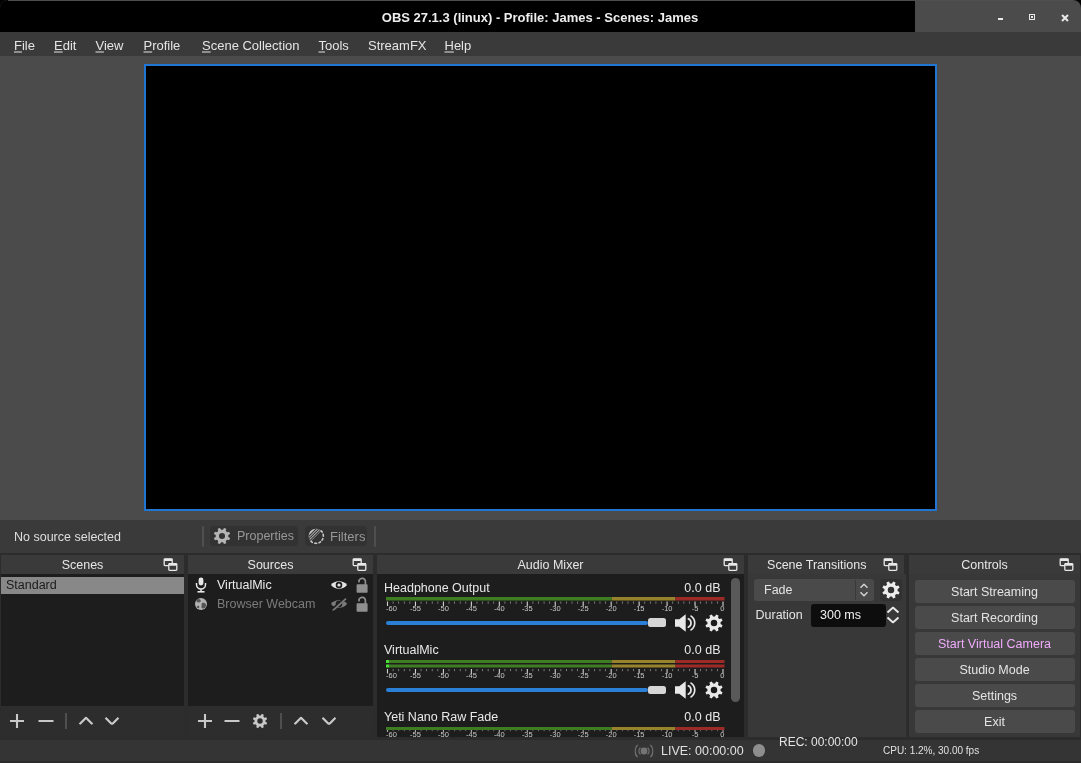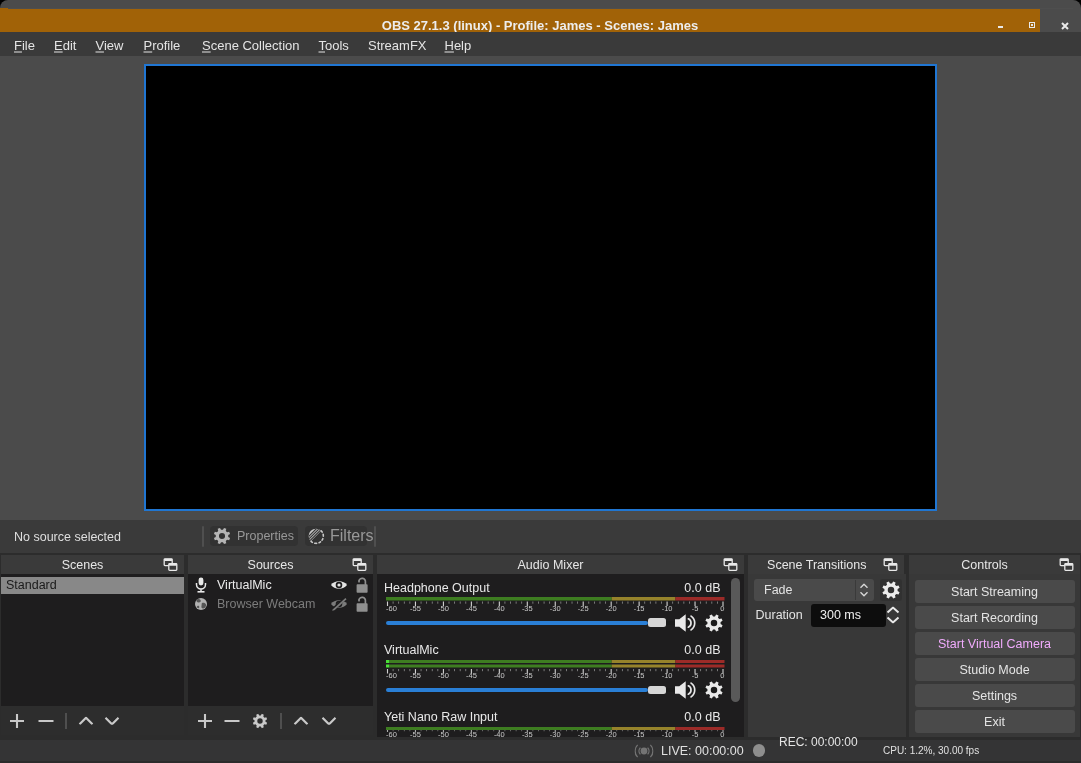--- a/index.html
+++ b/index.html
@@ -2,21 +2,21 @@
 <html><head><meta charset="utf-8"><style>
 *{margin:0;padding:0;box-sizing:border-box}
 html,body{width:1081px;height:763px;background:#000;overflow:hidden;font-family:"Liberation Sans",sans-serif}
 .a{position:absolute}
 .t{position:absolute;white-space:nowrap;transform:translateY(-50%);line-height:1}
 .ct{position:absolute;white-space:nowrap;transform:translate(-50%,-50%);line-height:1}
 .ic{position:absolute;transform:translate(-50%,-50%);line-height:0}
 svg{display:block}
 </style></head><body>
 <div class="a" id="win" style="left:0;top:0;width:1081px;height:763px;background:#4b4b4b;border-radius:8px 8px 0 0;overflow:hidden">
-<div class="a" style="left:0;top:8px;width:1040px;height:32px;background:#a16207">
+<div class="a" style="left:0;top:0;width:915px;height:32px;background:#000000">
 <div class="a" style="left:8px;top:0;width:1065px;height:1px;background:#4e4e4e"></div>
 <div class="ct" style="left:540px;top:16.5px;font-size:13px;font-weight:bold;color:#ededed">OBS 27.1.3 (linux) - Profile: James - Scenes: James</div>
 <div class="a" style="left:997.5px;top:17.5px;width:5px;height:2.4px;background:#e9e9e9"></div>
 <div class="a" style="left:1029px;top:14.2px;width:6px;height:6.3px;border:1.4px solid #e9e9e9"></div>
 <div class="a" style="left:1031px;top:16.4px;width:2px;height:2px;background:#e9e9e9"></div>
 <div class="ic" style="left:1065.3px;top:17.5px">
         <svg width="8" height="8" viewBox="0 0 8 8">
           <path d="M1,1 L7,7 M7,1 L1,7" stroke="#e9e9e9" stroke-width="2"></path>
         </svg>
       </div>
@@ -48,21 +48,21 @@
           <defs>
             <clipPath id="fc">
               <path d="M13.7,3.3 A7.3,7.3 0 0 0 3.3,13.7 Z"></path>
             </clipPath>
           </defs>
           <path d="M13.7,3.3 A7.3,7.3 0 0 0 3.3,13.7 Z" fill="#c6c6c6"></path>
           <path d="M2.2,13.5 L13.5,2.2 M0.8,12.1 L12.1,0.8 M-0.6,10.7 L10.7,-0.6" stroke="#3a3a3a" stroke-width="1.2" clip-path="url(#fc)"></path>
           <path d="M13.7,3.3 A7.3,7.3 0 0 1 3.3,13.7" fill="none" stroke="#c6c6c6" stroke-width="1.7" stroke-dasharray="1.6 2.5" stroke-linecap="round"></path>
         </svg>
       </div>
-<div class="t" style="left:330px;top:16px;font-size:16px;color:#989898">Filters</div>
+<div class="t" style="left:330px;top:16px;font-size:13px;color:#989898">Filters</div>
 <div class="a" style="left:373.5px;top:6px;width:2px;height:21px;background:#4f4f4f;border-radius:1px"></div>
 </div>
 <div class="a" style="left:0;top:553px;width:1081px;height:187px;background:#2c2c2c">
 <div class="a" style="left:1px;top:21px;width:183px;height:132px;background:#1e1d1e">
 <div class="a" style="left:0;top:2.5px;width:183px;height:17px;background:#888888"></div>
 <div class="t" style="left:5px;top:11px;font-size:12.5px;color:#1a1a1a">Standard</div>
 </div>
 <div class="a" style="left:1px;top:2px;width:183px;height:19px;background:#3a3a3a">
         <div class="ct" style="left:81.5px;top:9.5px;font-size:12.5px;color:#e6e6e6">Scenes</div>
         <div class="a" style="right:6px;top:2px">
@@ -390,21 +390,21 @@
             <path d="M0.5,5.8 h4.3 L11.2,0.7 v17.6 L4.8,13.2 H0.5 Z" fill="#e8e8e8"></path>
             <path d="M13.8,5.3 A4.6,4.6 0 0 1 13.8,13.7" stroke="#e8e8e8" stroke-width="1.7" fill="none" stroke-linecap="round"></path>
             <path d="M16.6,2.6 A8.4,8.4 0 0 1 16.6,16.4" stroke="#e8e8e8" stroke-width="1.7" fill="none" stroke-linecap="round"></path>
           </svg>
         </div>
         <div class="ic" style="left:336.5px;top:116px">
           <svg width="18" height="18" viewBox="0 0 18 18">
             <path d="M15.59,9.99 L17.56,11.13 L16.56,13.55 L14.36,12.96 L12.96,14.36 L13.55,16.56 L11.13,17.56 L9.99,15.59 L8.01,15.59 L6.87,17.56 L4.45,16.56 L5.04,14.36 L3.64,12.96 L1.44,13.55 L0.44,11.13 L2.41,9.99 L2.41,8.01 L0.44,6.87 L1.44,4.45 L3.64,5.04 L5.04,3.64 L4.45,1.44 L6.87,0.44 L8.01,2.41 L9.99,2.41 L11.13,0.44 L13.55,1.44 L12.96,3.64 L14.36,5.04 L16.56,4.45 L17.56,6.87 L15.59,8.01 Z M12.24,9.00 A3.2399999999999998,3.2399999999999998 0 1 0 5.76,9.00 A3.2399999999999998,3.2399999999999998 0 1 0 12.24,9.00 Z" fill="#e8e8e8" fill-rule="evenodd"></path>
           </svg>
         </div>
-<div class="t" style="left:7px;top:143px;font-size:12.5px;color:#e9e9e9">Yeti Nano Raw Input</div>
+<div class="t" style="left:7px;top:143px;font-size:12.5px;color:#e9e9e9">Yeti Nano Raw Fade</div>
         <div class="t" style="right:23.5px;top:143px;font-size:12.5px;color:#e9e9e9">0.0&nbsp;dB</div>
 <div class="a" style="left:8.5px;top:153px">
           <svg width="338" height="14" viewBox="0 0 338 14" style="overflow:visible">
             <rect x="0" y="0" width="225.67" height="3" fill="#3e7d21"></rect>
             <rect x="225.67" y="0" width="63.75" height="3" fill="#96832b"></rect>
             <rect x="289.42" y="0" width="49.08" height="3" fill="#9c2b28"></rect>
             <rect x="0.95" y="3.2" width="1.1" height="1.6" fill="#d2d2d2"></rect>
             <rect x="6.69" y="3.2" width="0.8" height="1.0" fill="#8f8f8f"></rect>
             <rect x="12.28" y="3.2" width="0.8" height="1.0" fill="#8f8f8f"></rect>
             <rect x="17.88" y="3.2" width="0.8" height="1.0" fill="#8f8f8f"></rect>

